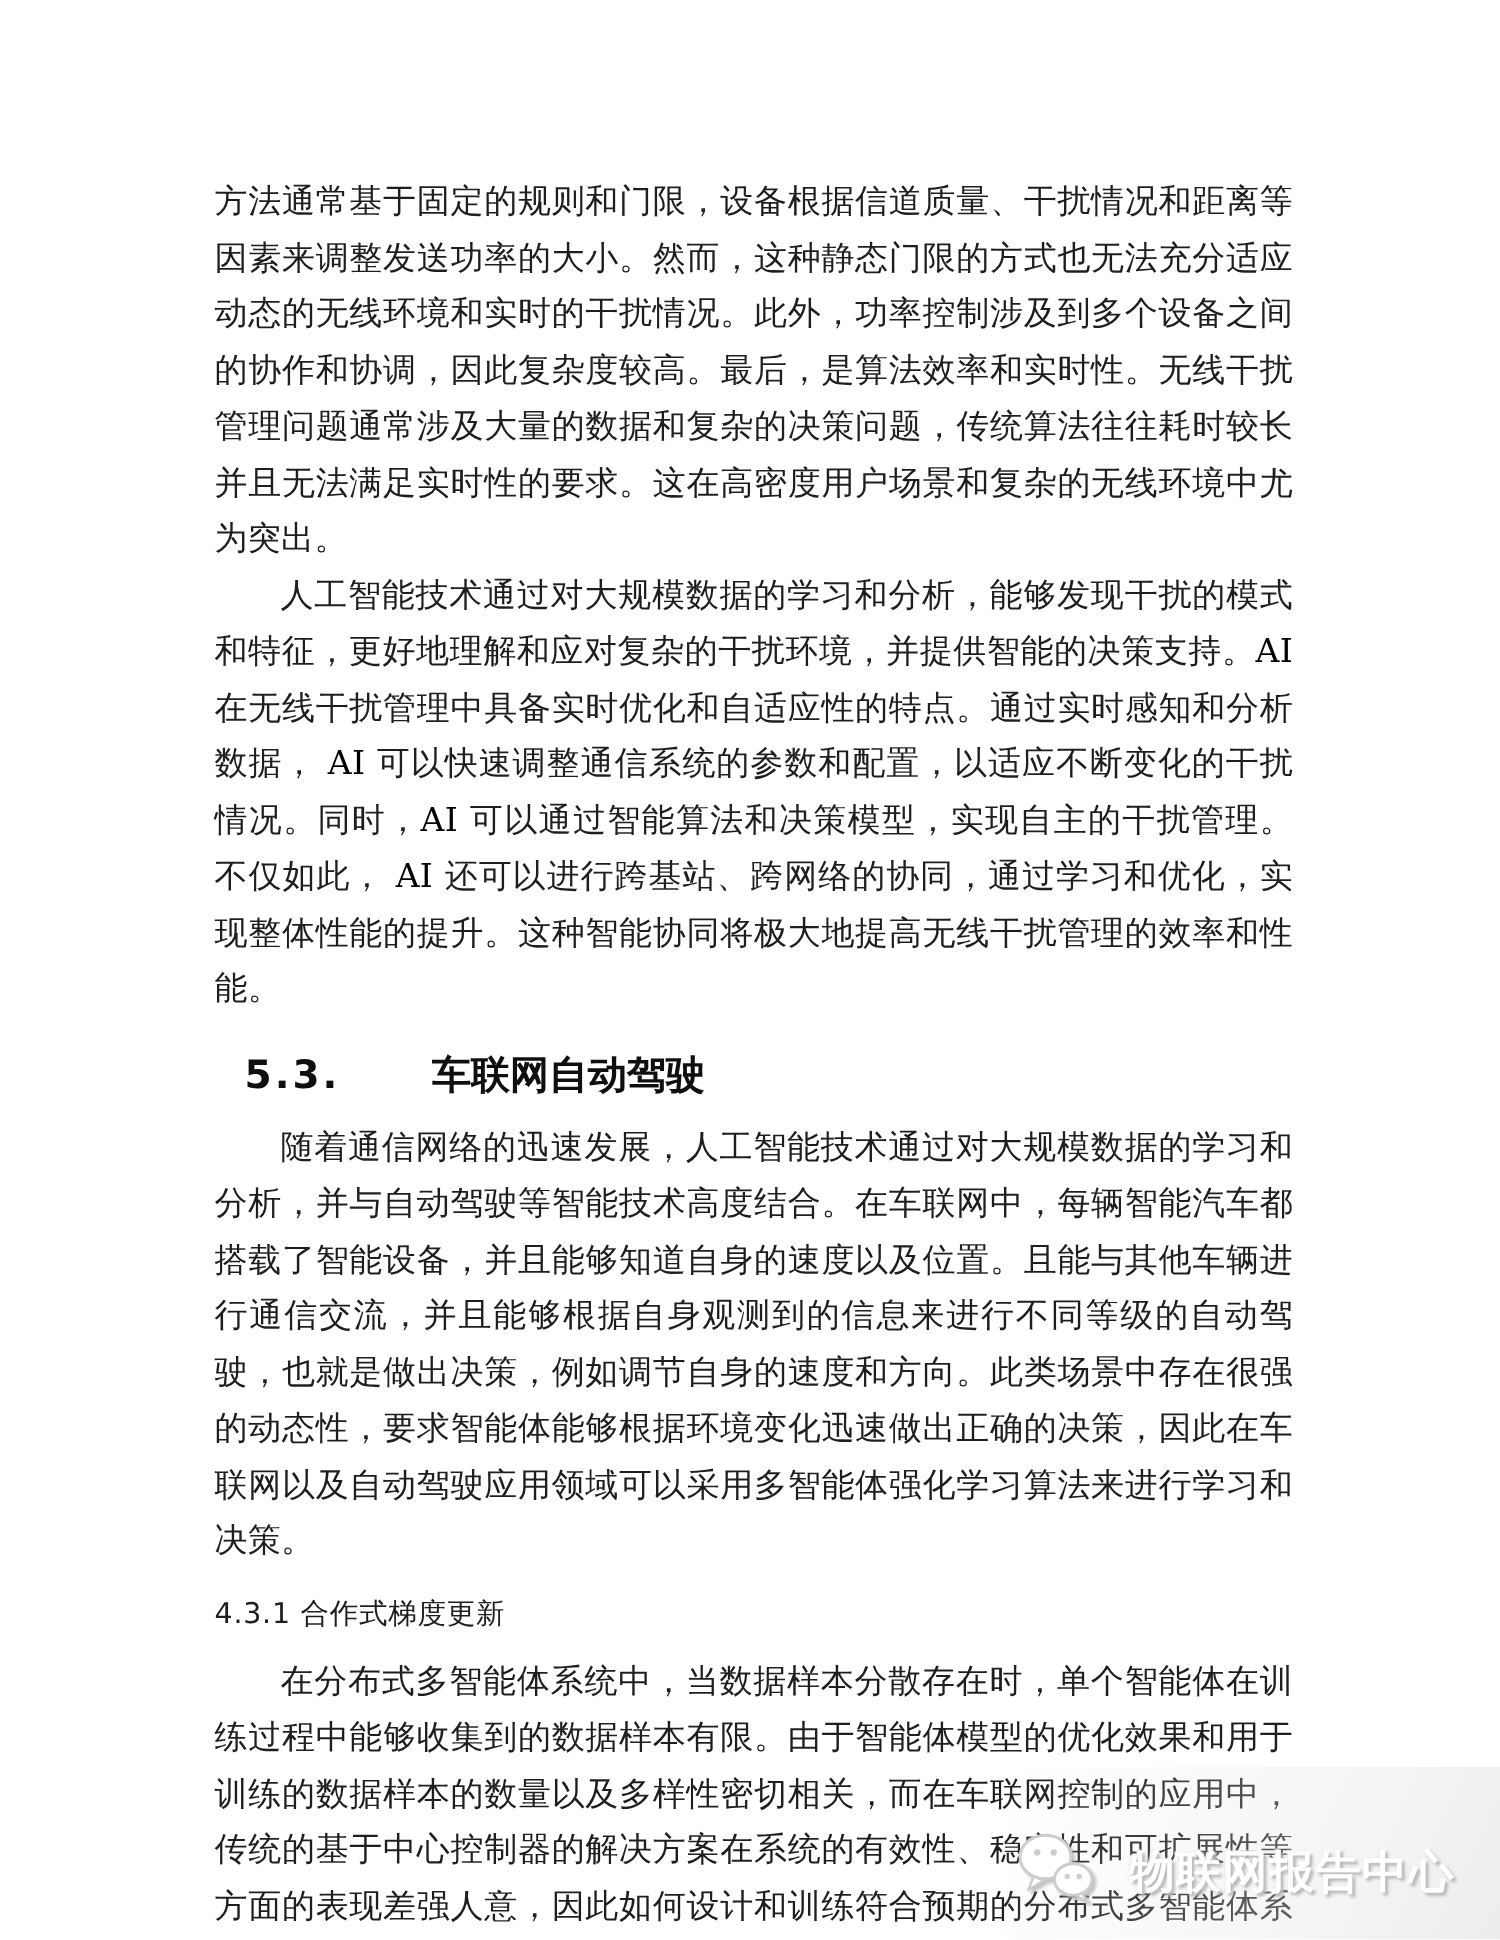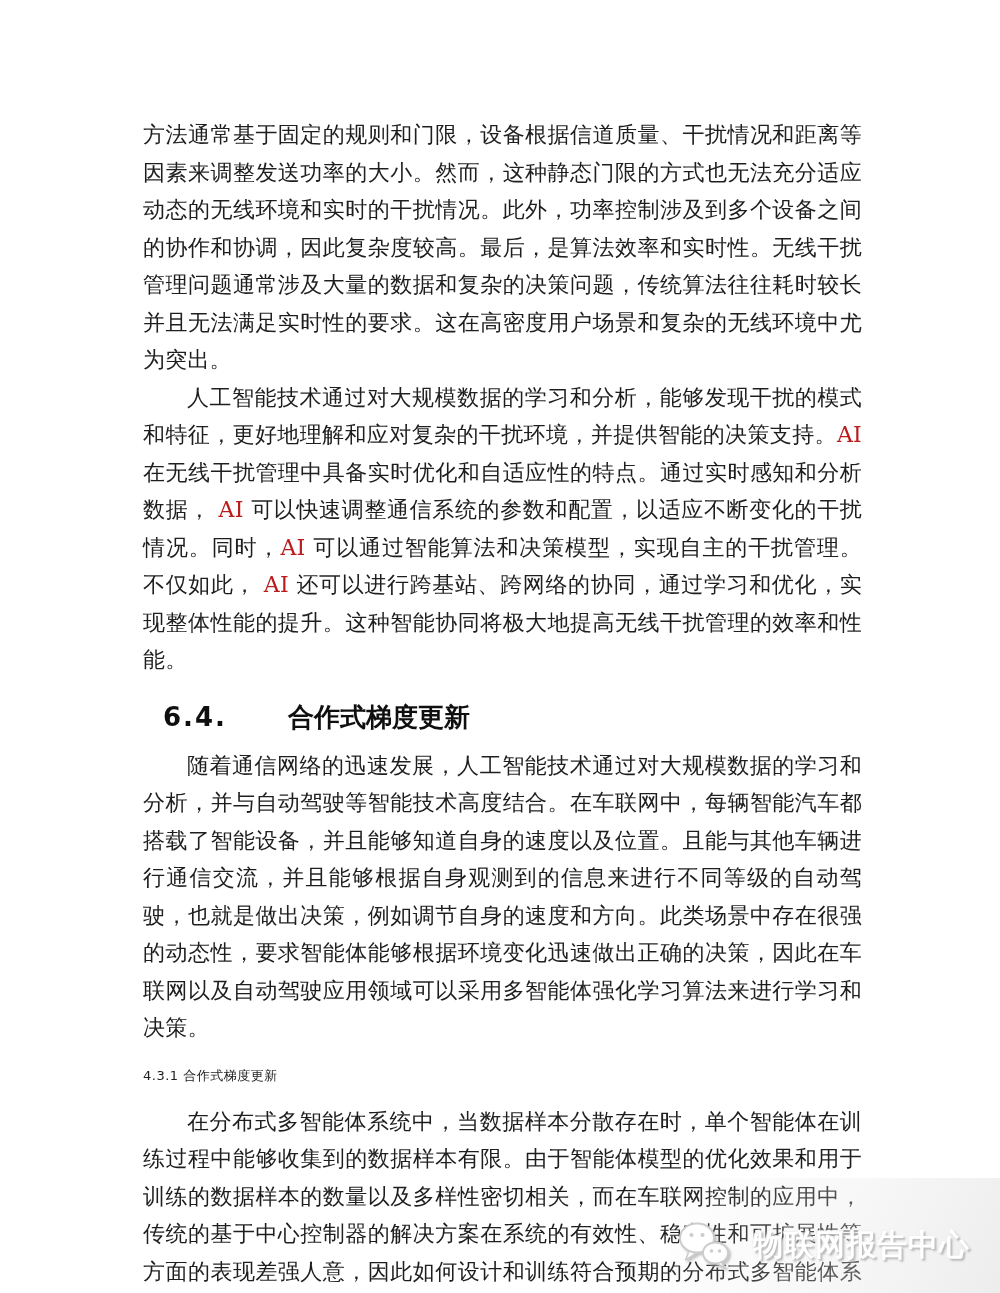--- a/index.html
+++ b/index.html
@@ -32,56 +32,56 @@
     line-height: 37.5px;
     text-align: justify;
     color: #1e1e1e;
     letter-spacing: 0.2px;
   }
   .para.indent {
     text-indent: 2em;
   }
   .latin {
     font-family: "DejaVu Serif", "Liberation Serif", serif;
-    color: #b91c1c;
+    color: #000000;
   }
   .heading {
     margin: 21px 0 13px 20px;
     font-size: 26px;
     font-weight: bold;
     color: #0f0f0f;
     line-height: 34px;
   }
   .heading .h-num {
     margin-right: 52px;
     letter-spacing: 2px;
   }
   .subheading {
     margin: 14px 0 12px 0;
-    font-size: 13px;
+    font-size: 19px;
     font-weight: normal;
     color: #1e1e1e;
     line-height: 30px;
     letter-spacing: 0.5px;
   }
   .watermark-bg {
     position: absolute;
     right: 0;
     bottom: 0;
     width: 330px;
     height: 115px;
     background: linear-gradient(115deg, rgba(255,255,255,0) 0%, rgba(228,228,228,0.30) 55%, rgba(210,210,210,0.40) 100%);
     pointer-events: none;
   }
   .watermark {
     position: absolute;
     right: 30px;
     bottom: 24px;
     display: flex;
-    align-items: center;
+    align-items: flex-end;
     gap: 23px;
   }
   .wm-icon {
     filter: drop-shadow(2px 2px 1px rgba(165,165,165,0.65));
   }
   .wm-text {
     font-size: 30px;
     font-weight: bold;
     color: #ffffff;
     letter-spacing: 1px;
@@ -94,22 +94,22 @@
 
 <div class="page">
 
   <main class="content">
 
     <p class="para"><span>方法通常基于固定的规则和门限，设备根据信道质量、干扰情况和距离等因素来调整发送功率的大小。然而，这种静态门限的方式也无法充分适应动态的无线环境和实时的干扰情况。此外，功率控制涉及到多个设备之间的协作和协调，因此复杂度较高。最后，是算法效率和实时性。无线干扰管理问题通常涉及大量的数据和复杂的决策问题，传统算法往往耗时较长并且无法满足实时性的要求。这在高密度用户场景和复杂的无线环境中尤为突出。</span></p>
 
     <p class="para indent"><span>人工智能技术通过对大规模数据的学习和分析，能够发现干扰的模式和特征，更好地理解和应对复杂的干扰环境，并提供智能的决策支持。</span><span class="latin">AI</span><span> 在无线干扰管理中具备实时优化和自适应性的特点。通过实时感知和分析数据， </span><span class="latin">AI</span><span> 可以快速调整通信系统的参数和配置，以适应不断变化的干扰情况。同时，</span><span class="latin">AI</span><span> 可以通过智能算法和决策模型，实现自主的干扰管理。不仅如此， </span><span class="latin">AI</span><span> 还可以进行跨基站、跨网络的协同，通过学习和优化，实现整体性能的提升。这种智能协同将极大地提高无线干扰管理的效率和性能。</span></p>
 
     <h2 class="heading">
-      <span class="h-num">6.4.</span>
-      <span class="h-title">合作式梯度更新</span>
+      <span class="h-num">5.3.</span>
+      <span class="h-title">车联网自动驾驶</span>
     </h2>
 
     <p class="para indent"><span>随着通信网络的迅速发展，人工智能技术通过对大规模数据的学习和分析，并与自动驾驶等智能技术高度结合。在车联网中，每辆智能汽车都搭载了智能设备，并且能够知道自身的速度以及位置。且能与其他车辆进行通信交流，并且能够根据自身观测到的信息来进行不同等级的自动驾驶，也就是做出决策，例如调节自身的速度和方向。此类场景中存在很强的动态性，要求智能体能够根据环境变化迅速做出正确的决策，因此在车联网以及自动驾驶应用领域可以采用多智能体强化学习算法来进行学习和决策。</span></p>
 
     <h3 class="subheading">4.3.1 合作式梯度更新</h3>
 
     <p class="para indent"><span>在分布式多智能体系统中，当数据样本分散存在时，单个智能体在训练过程中能够收集到的数据样本有限。由于智能体模型的优化效果和用于训练的数据样本的数量以及多样性密切相关，而在车联网控制的应用中，传统的基于中心控制器的解决方案在系统的有效性、稳定性和可扩展性等方面的表现差强人意，因此如何设计和训练符合预期的分布式多智能体系统是一个迫切需要被解决的问题。并且，作为一种分布式机器学习架构，如何通过分布在不同设备上的数据样本来训练特定的模型，仍然有待解决。由于对数据隐私的保护需求以及通信带宽或时延的限制</span><span class="latin">[79]</span><span>,可以采用联邦学习等方式，允许分布式设备在本</span></p>
 
   </main>
 

